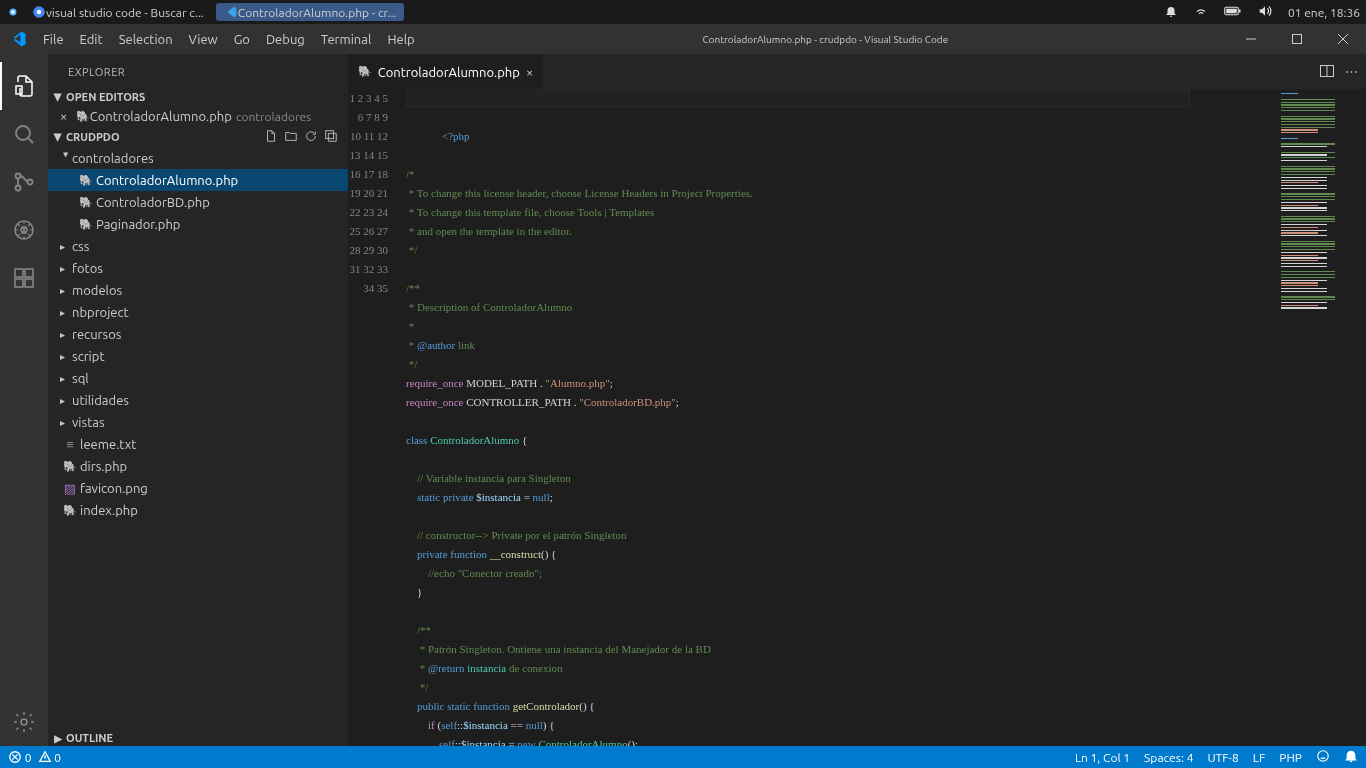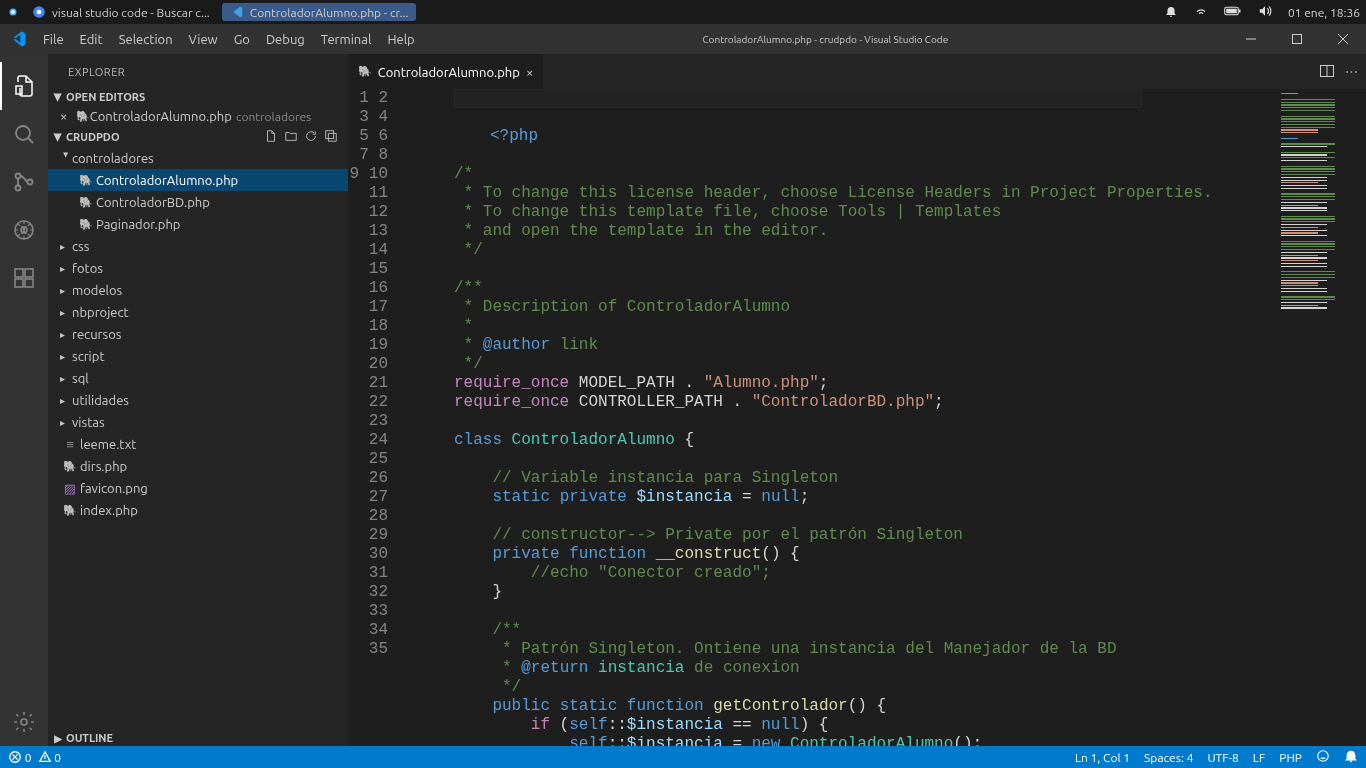--- a/index.html
+++ b/index.html
@@ -1,19 +1,19 @@
 <!DOCTYPE html>
 <html><head>
 <meta charset="utf-8">
 <style>
 * { margin: 0; padding: 0; box-sizing: border-box; }
 body { font-family: "Segoe UI", Ubuntu, sans-serif; font-size: 13px; background: #1e1e1e; color: #cccccc; overflow: hidden; width: 1366px; height: 768px; }
 .os-bar { height: 24px; background: #1a1a1a; display: flex; align-items: center; padding: 0 6px; color: #d0d0d0; font-size: 12px; }
 .os-left { display: flex; align-items: center; gap: 4px; }
-.os-task { display: flex; align-items: center; gap: 6px; padding: 2px 8px; border-radius: 3px; }
+.os-task { display: flex; align-items: center; padding: 2px 8px; border-radius: 3px; }
 .os-task.active { background: #3a5a8a; }
 .os-right { margin-left: auto; display: flex; align-items: center; gap: 16px; }
 .os-icon { width: 14px; height: 14px; display: inline-flex; align-items: center; justify-content: center; }
 
 .titlebar { height: 30px; background: #323233; display: flex; align-items: center; }
 .titlebar-logo { width: 35px; display: flex; align-items: center; justify-content: center; }
 .menu { display: flex; }
 .menu-item { padding: 6px 8px; color: #cccccc; font-size: 13px; }
 .title-center { flex: 1; text-align: center; color: #cccccc; font-size: 10px; }
 .win-controls { display: flex; }
@@ -41,21 +41,21 @@
 .dim { color: #8a8a8a; font-size: 12px; margin-left: 4px; }
 .open-editor-row { display: flex; align-items: center; height: 22px; padding-left: 12px; }
 .open-editor-row .close-x { width: 16px; color: #c5c5c5; }
 
 .editor-area { flex: 1; display: flex; flex-direction: column; background: #1e1e1e; position: relative; }
 .tabs { height: 35px; background: #252526; display: flex; }
 .tab { display: flex; align-items: center; padding: 0 10px; background: #1e1e1e; color: #ffffff; font-size: 13px; gap: 6px; }
 .tab .close-x { color: #c5c5c5; font-size: 13px; }
 .tab-actions { margin-left: auto; display: flex; align-items: center; gap: 10px; padding-right: 8px; color: #c5c5c5; }
 
-.code-area { flex: 1; display: flex; font-family: Liberation Mono, monospace; font-size: 16px; line-height: 19px; overflow: hidden; gap: 48px; }
+.code-area { flex: 1; display: flex; font-family: Liberation Serif, serif; font-size: 11px; line-height: 19px; overflow: hidden; }
 .gutter { width: 58px; text-align: right; padding-right: 18px; color: #858585; padding-top: 0px; user-select: none; }
 .code { flex: 1; color: #d4d4d4; white-space: pre; padding-top: 0px; position: relative; }
 .line-hl { position: absolute; left: 0; right: 88px; top: 0px; height: 19px; border: 1px solid #282828; background: rgba(40,40,40,0.4); }
 .minimap { width: 88px; background: #1e1e1e; border-left: 1px solid #1e1e1e; display: flex; flex-direction: column; padding: 4px 2px; gap: 1px; }
 .mm-line { height: 1.2px; margin: 0.3px 0; }
 .mm-c1 { background: #569cd6; width: 20%; }
 .mm-c2 { background: #608b4e; width: 65%; }
 .mm-c3 { background: #d4d4d4; width: 55%; }
 .mm-c4 { background: #ce9178; width: 45%; }
 

